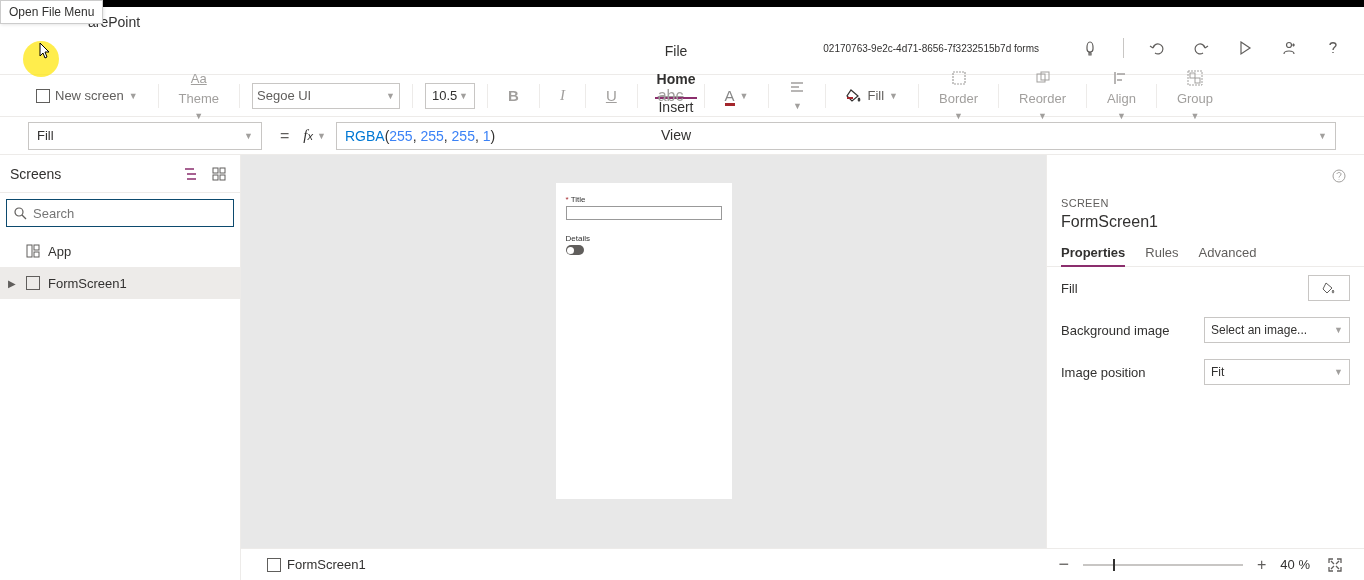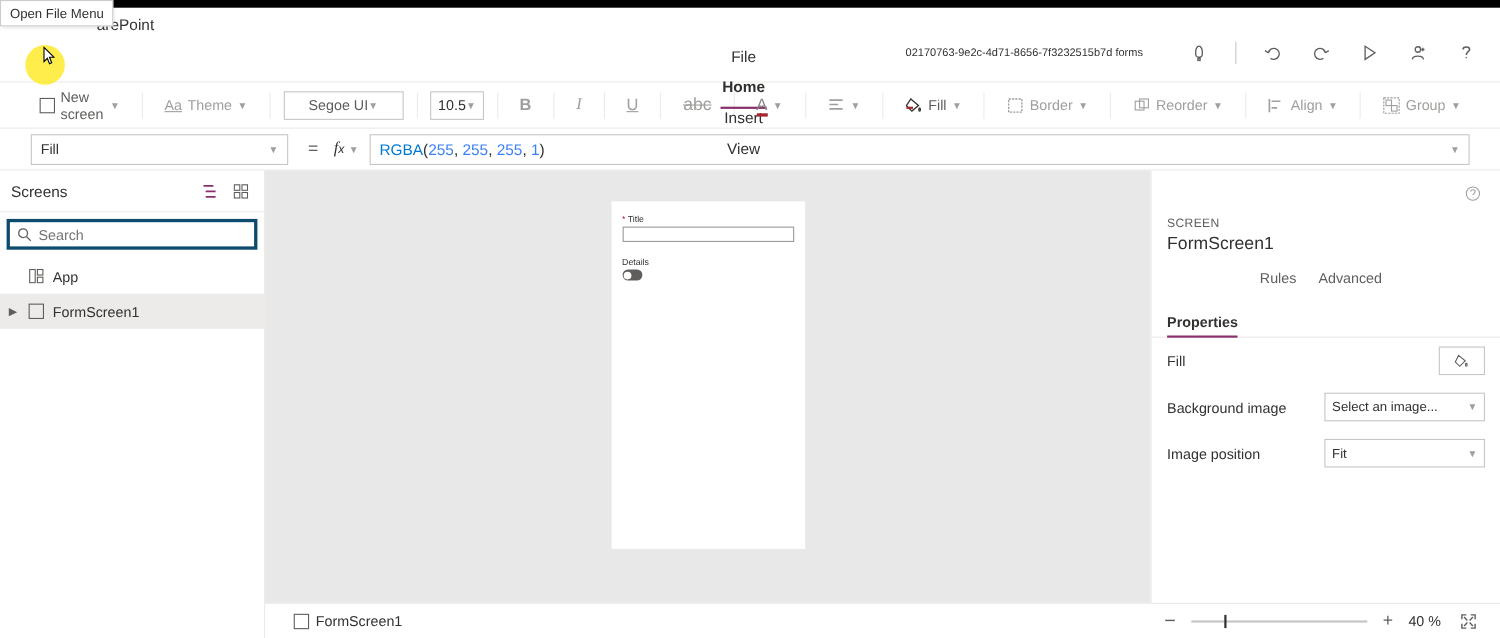--- a/index.html
+++ b/index.html
@@ -12,58 +12,58 @@
 .tab { padding:6px 10px; margin-right:12px; font-size:14px; color:#323130; cursor:pointer; position:relative; }
 .tab.active { font-weight:600; }
 .tab.active::after { content:''; position:absolute; bottom:-6px; left:8px; right:8px; height:2px; background:#8b2e6d; }
 .highlight-circle { position:absolute; top:4px; left:23px; width:36px; height:36px; border-radius:50%; background:#ffe600; opacity:0.7; pointer-events:none; z-index:2; }
 .cursor-ptr { position:absolute; top:42px; left:39px; z-index:11; font-size:14px; pointer-events:none; }
 .ribbon-right { position:absolute; right:20px; display:flex; align-items:center; gap:22px; }
 .doc-name { font-size:10px; color:#323130; margin-right:18px; }
 .icon-btn { width:22px; height:22px; display:flex; align-items:center; justify-content:center; cursor:pointer; color:#605e5c; }
 .toolbar { height:42px; display:flex; align-items:center; padding:0 28px; border-bottom:1px solid #edebe9; gap:6px; }
 .tool-btn { display:flex; align-items:center; gap:5px; padding:4px 8px; font-size:13px; color:#605e5c; cursor:pointer; position:relative; }
-.tool-btn.disabled { color:#a19f9d; }
+.tool-btn.disabled { color:#a19f9d;flex-direction:column; }
 .tool-sep { width:1px; height:24px; background:#edebe9; margin:0 6px; }
-.font-select { width:148px; height:26px; border:1px solid #c8c6c4; padding:0 4px; font-size:13px; color:#605e5c; display:flex; align-items:center; justify-content:center; }
+.font-select { width:148px; height:26px; border:1px solid #c8c6c4; padding:0 4px; font-size:13px; color:#605e5c; display:flex; align-items:center; justify-content:space-between; }
 .font-size { width:50px; height:26px; border:1px solid #c8c6c4; padding:0 6px; font-size:13px; color:#323130; display:flex; align-items:center; justify-content:space-between; }
 .chev { font-size:9px; color:#a19f9d; }
 .formula-row { height:38px; display:flex; align-items:center; padding:0 28px; border-bottom:1px solid #edebe9; gap:10px; }
 .prop-select { width:234px; height:28px; border:1px solid #c8c6c4; padding:0 8px; font-size:13px; display:flex; align-items:center; justify-content:space-between; }
 .equals { font-size:16px; color:#605e5c; margin:0 4px 0 8px;}
 .fx-label { font-style:italic; font-size:15px; display:flex; align-items:center; gap:4px; }
 .formula-input { flex:1; height:28px; border:1px solid #c8c6c4; padding:0 8px; font-size:14px; font-family:Consolas,monospace; display:flex; align-items:center; justify-content:space-between; }
 .rgba-token { color:#0078d4; }
 .num-token { color:#3b82f6; }
 .main-area { display:flex; height:425px; }
 .screens-panel { width:241px; border-right:1px solid #edebe9; display:flex; flex-direction:column; }
 .screens-header { height:38px; display:flex; align-items:center; justify-content:space-between; padding:0 10px; border-bottom:1px solid #edebe9; }
 .screens-title { font-size:14px; }
 .view-toggle { display:flex; gap:6px; }
-.search-box { margin:6px 6px; height:28px; border:3px solid #0c4a6e; display:flex; align-items:center; padding:0 6px; gap:6px; }
+.search-box { margin:6px 6px; height:28px; border:1px solid #0c4a6e; display:flex; align-items:center; padding:0 6px; gap:6px; }
 .search-input { border:none; outline:none; flex:1; font-size:13px; }
 .tree { padding:2px 0; }
 .tree-item { display:flex; align-items:center; height:32px; padding:0 8px; gap:8px; font-size:13px; cursor:pointer; }
 .tree-item.selected { background:#edebe9; }
 .tree-sq { width:14px; height:14px; border:1px solid #605e5c; flex-shrink:0; }
 .tree-chev { font-size:10px; color:#605e5c; width:10px; }
 .canvas { flex:1; background:#e8e8e8; position:relative; display:flex; justify-content:center; padding-top:28px; }
 .form-preview { width:176px; height:316px; background:#fff; padding:10px; font-size:8px; }
 .form-field-label { font-size:8px; color:#333; margin:2px 0; display:flex; gap:2px; }
 .req-star { color:#a4262c; }
 .form-input { width:100%; height:14px; border:1px solid #999; }
 .toggle-sw { width:18px; height:10px; background:#605e5c; border-radius:5px; position:relative; margin-top:2px; }
 .toggle-sw::after { content:''; position:absolute; width:7px; height:7px; background:#fff; border-radius:50%; top:1.5px; left:1.5px; }
 .props-panel { width:318px; border-left:1px solid #edebe9; display:flex; flex-direction:column; }
 .props-head { padding:10px 14px 4px; display:flex; justify-content:space-between; }
 .props-head-txt { font-size:11px; color:#605e5c; letter-spacing:0.3px;margin-top:32px; }
 .screen-name { font-size:16px; font-weight:400; padding:0 14px 8px; }
 .props-tabs { display:flex; border-bottom:1px solid #edebe9; padding:0 14px; gap:20px; }
 .prop-tab { font-size:13px; padding:6px 0; cursor:pointer; position:relative; color:#605e5c; }
-.prop-tab.active { color:#323130; font-weight:600;margin-top:40px; }
+.prop-tab.active { color:#323130; font-weight:600; }
 .prop-tab.active::after { content:''; position:absolute; bottom:-1px; left:0; right:0; height:2px; background:#8b2e6d; }
 .prop-row { display:flex; align-items:center; justify-content:space-between; padding:8px 14px; font-size:13px; }
 .prop-control { width:146px; height:26px; border:1px solid #c8c6c4; display:flex; align-items:center; justify-content:space-between; padding:0 6px; font-size:12px; }
 .color-swatch-btn { width:42px; height:26px; border:1px solid #c8c6c4; display:flex; align-items:center; justify-content:center; }
 .status-bar { height:32px; border-top:1px solid #edebe9; display:flex; align-items:center; padding:0 18px; gap:14px; position:absolute; bottom:0; left:241px; right:0; background:#fff; }
 .sb-name { display:flex; align-items:center; gap:6px; font-size:13px; margin-left:8px; }
 .sb-right { margin-left:auto; display:flex; align-items:center; gap:14px; }
 .zoom-slider { width:160px; height:2px; background:#c8c6c4; position:relative; }
 .zoom-slider::after { content:''; position:absolute; top:-5px; left:30px; width:2px; height:12px; background:#323130; }
 .svg-icon { width:16px; height:16px; }

